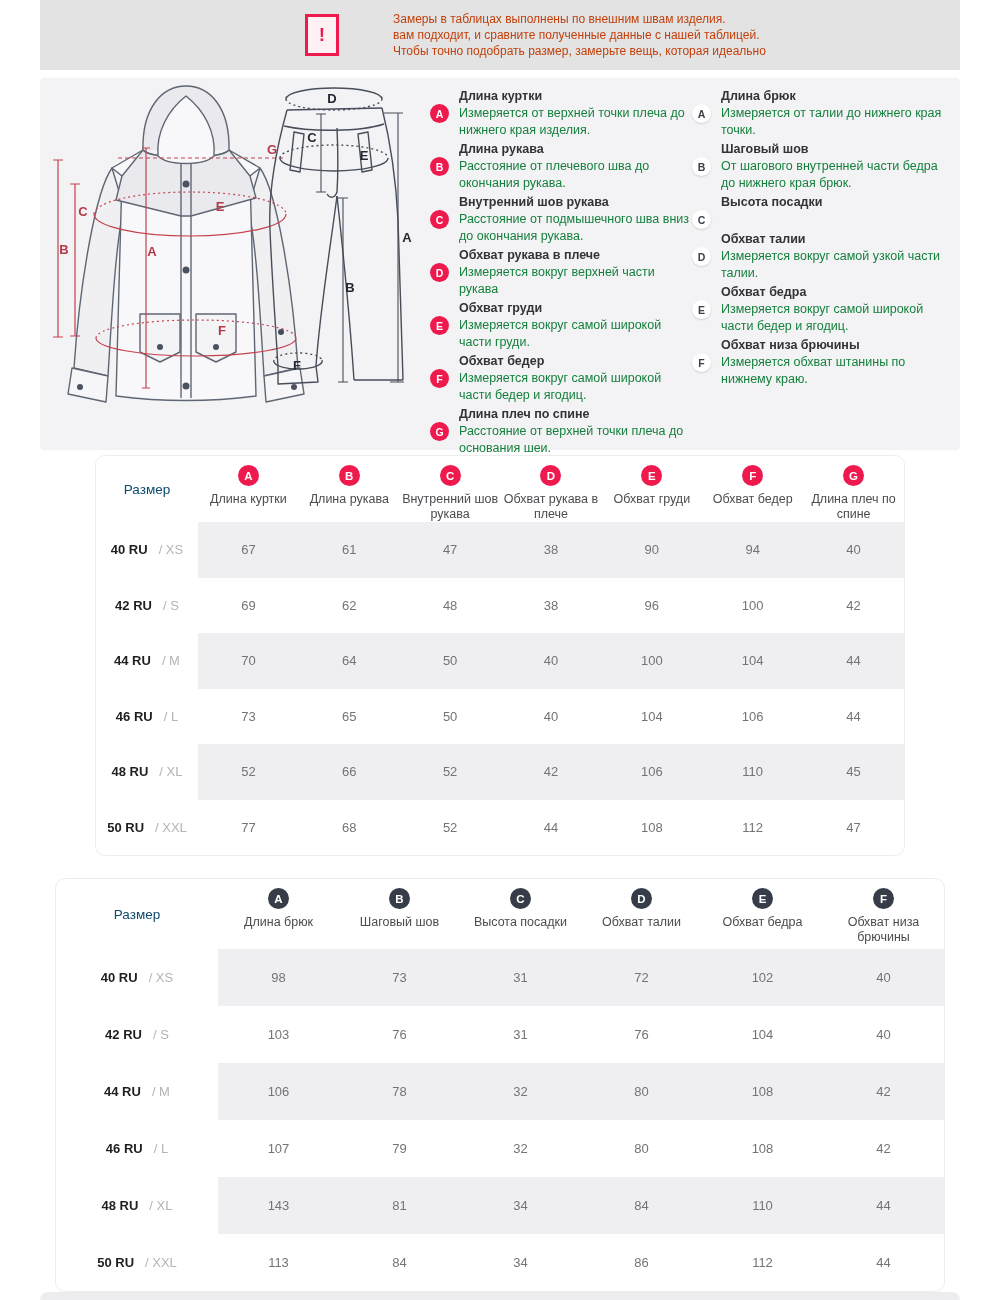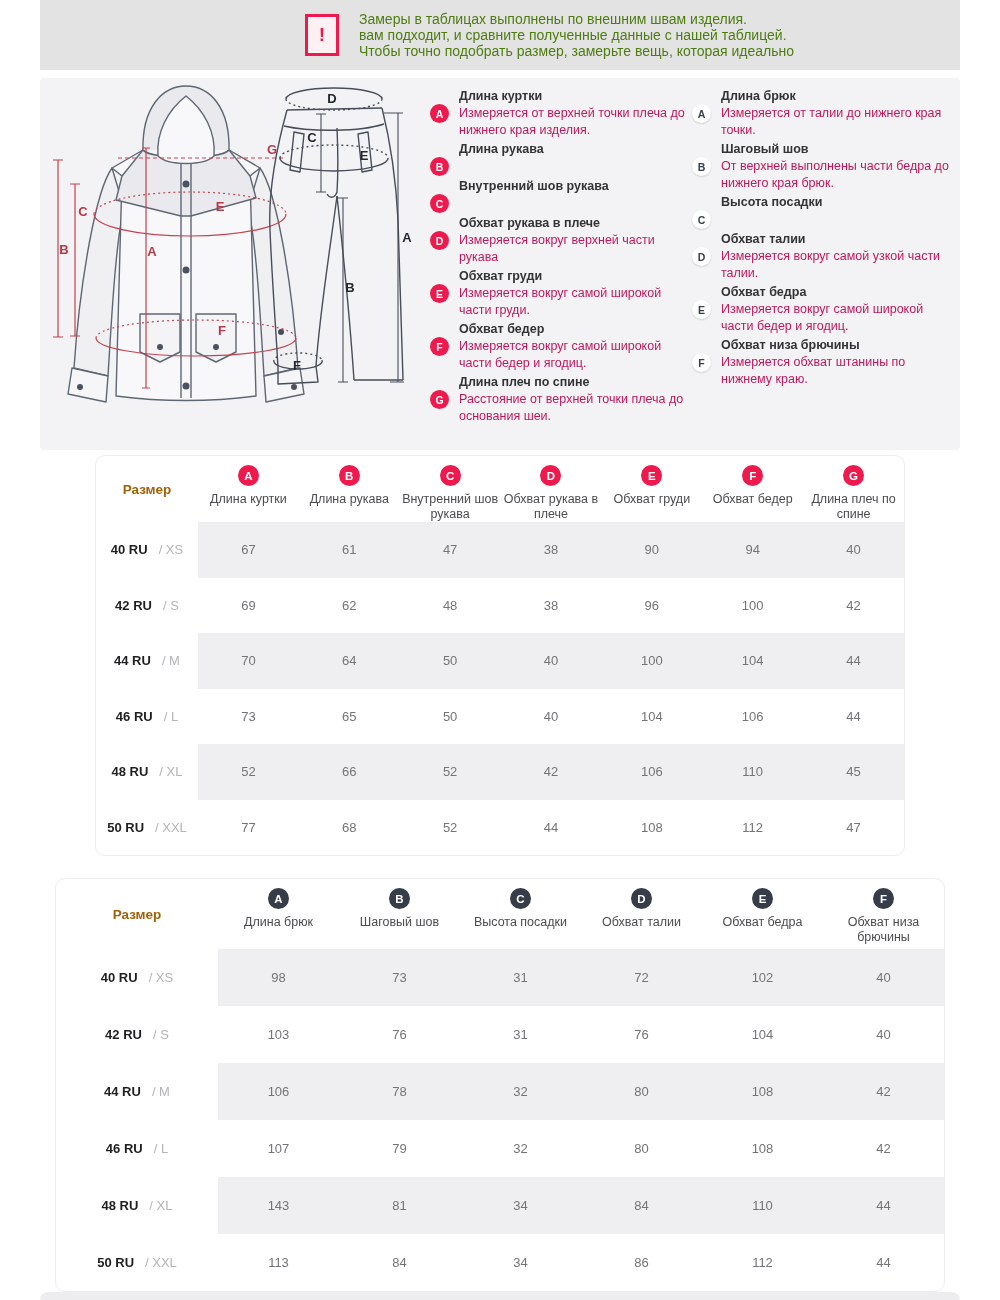--- a/index.html
+++ b/index.html
@@ -4,48 +4,48 @@
 <style>
   html,body{margin:0;padding:0;background:#fff;}
   .page{position:relative;width:1000px;height:1300px;background:#fff;overflow:hidden;
         font-family:"Liberation Sans",sans-serif;-webkit-font-smoothing:antialiased;}
 
   
   .banner{position:absolute;left:40px;top:0;width:920px;height:70px;background:#e3e3e4;
           display:flex;align-items:center;box-sizing:border-box;padding-left:265px;gap:20px;}
   .warn-box{width:28px;height:36px;border:3px solid #ee1a4d;background:#fdf1f4;color:#ee1a4d;
             font-weight:bold;font-size:19px;display:flex;align-items:center;justify-content:center;flex:none;}
-  .banner-text{font-size:14px;color:#4d7c0f;line-height:16px;}
+  .banner-text{font-size:12px;color:#c2410c;line-height:16px;margin-left:34px;}
 
   
   .diagram-panel{position:absolute;left:40px;top:78px;width:920px;height:372px;background:#f3f3f5;border-radius:4px;}
   .figure-svg{position:absolute;left:50px;top:80px;}
 
   
   .legend{position:absolute;top:88px;width:260px;}
   .legend-jacket{left:430px;}
   .legend-pants{left:692px;}
   .leg-item{display:flex;margin-bottom:2px;}
   .leg-badge{width:19px;height:19px;border-radius:50%;flex:none;margin-right:10px;margin-top:16px;
              display:flex;align-items:center;justify-content:center;font-size:10.5px;font-weight:bold;}
   .legend-jacket .leg-badge{background:#ee1a4d;color:#fff;}
   .legend-pants .leg-badge{background:#fff;color:#3a4049;box-shadow:0 1px 2px rgba(0,0,0,.15);}
   .leg-title{font-weight:bold;font-size:12.5px;color:#333336;line-height:17px;}
-  .leg-desc{font-size:12.5px;color:#be185d;line-height:17px;}
+  .leg-desc{font-size:12.5px;color:#15803d;line-height:17px;}
 
   
   .table{position:absolute;background:#fff;border:1px solid #ededf0;border-radius:10px;
          overflow:hidden;box-sizing:border-box;}
   .table-jacket{left:95px;top:455px;width:810px;}
   .table-pants{left:55px;top:878px;width:890px;}
   .thead{display:flex;}
   .table-jacket .thead{height:66px;}
   .table-pants  .thead{height:70px;}
-  .size-head{display:flex;align-items:center;justify-content:center;font-weight:bold;
-             font-size:13.5px;color:#a16207;flex:none;}
+  .size-head{display:flex;align-items:center;justify-content:center;font-weight:normal;
+             font-size:13.5px;color:#0c4a6e;flex:none;}
   .table-jacket .size-head{width:102px;}
   .table-pants  .size-head{width:162px;}
   .cols{flex:1;display:grid;}
   .table-jacket .cols,.table-jacket .row-data{grid-template-columns:repeat(7,1fr);}
   .table-pants  .cols,.table-pants  .row-data{grid-template-columns:repeat(6,1fr);}
   .col-head{display:flex;flex-direction:column;align-items:center;padding-top:9px;}
   .col-badge{width:21px;height:21px;border-radius:50%;color:#fff;font-size:11.5px;font-weight:bold;
              display:flex;align-items:center;justify-content:center;margin-bottom:6px;flex:none;}
   .table-jacket .col-badge{background:#ee1a4d;}
   .table-pants  .col-badge{background:#363d49;}
@@ -181,27 +181,29 @@
     <div class="leg-text">
       <div class="leg-title">Длина куртки</div>
       <div class="leg-desc">Измеряется от верхней точки плеча до нижнего края изделия.</div>
     </div>
   </div>
 
   <div class="leg-item">
     <span class="leg-badge">B</span>
     <div class="leg-text">
       <div class="leg-title">Длина рукава</div>
+      <div class="leg-desc">Расстояние от плечевого шва до окончания рукава.</div>
     </div>
   </div>
 
   <div class="leg-item">
     <span class="leg-badge">C</span>
     <div class="leg-text">
       <div class="leg-title">Внутренний шов рукава</div>
+      <div class="leg-desc">Расстояние от подмышечного шва вниз до окончания рукава.</div>
     </div>
   </div>
 
   <div class="leg-item">
     <span class="leg-badge">D</span>
     <div class="leg-text">
       <div class="leg-title">Обхват рукава в плече</div>
       <div class="leg-desc">Измеряется вокруг верхней части рукава</div>
     </div>
   </div>
@@ -236,21 +238,21 @@
     <div class="leg-text">
       <div class="leg-title">Длина брюк</div>
       <div class="leg-desc">Измеряется от талии до нижнего края точки.</div>
     </div>
   </div>
 
   <div class="leg-item">
     <span class="leg-badge">B</span>
     <div class="leg-text">
       <div class="leg-title">Шаговый шов</div>
-      <div class="leg-desc">От верхней выполнены части бедра до нижнего края брюк.</div>
+      <div class="leg-desc">От шагового внутренней части бедра до нижнего края брюк.</div>
     </div>
   </div>
 
   <div class="leg-item">
     <span class="leg-badge">C</span>
     <div class="leg-text">
       <div class="leg-title">Высота посадки</div>
     </div>
   </div>
 

